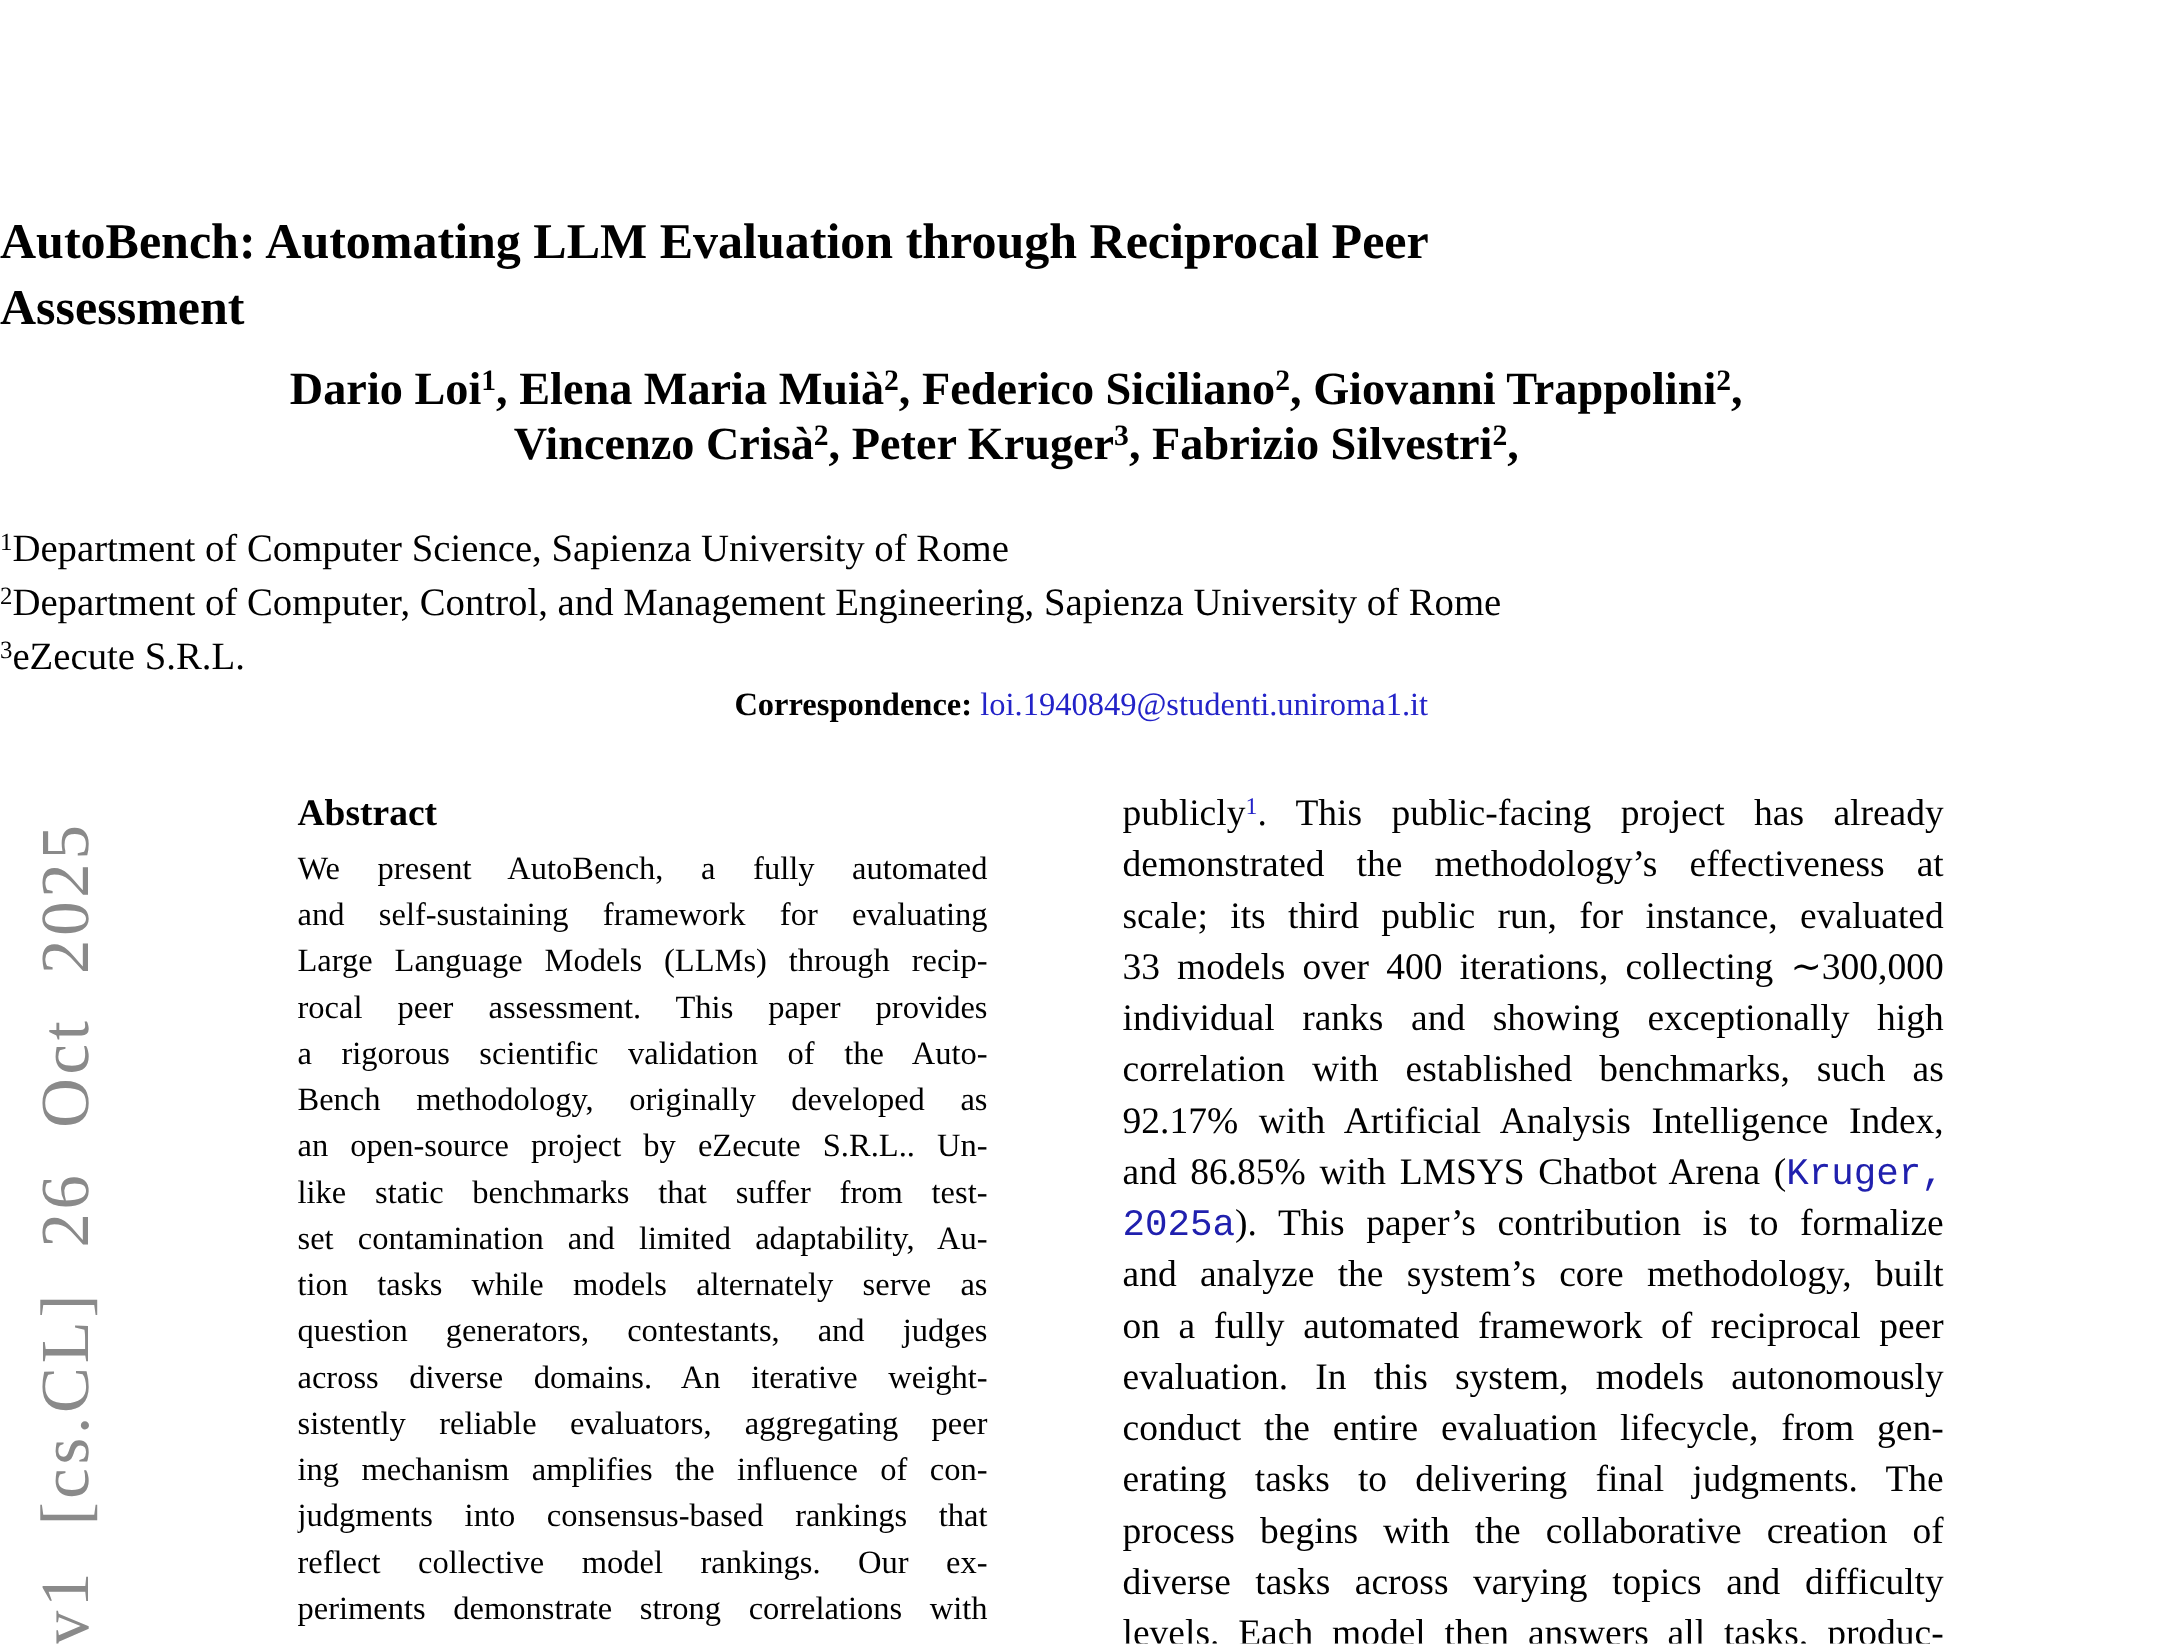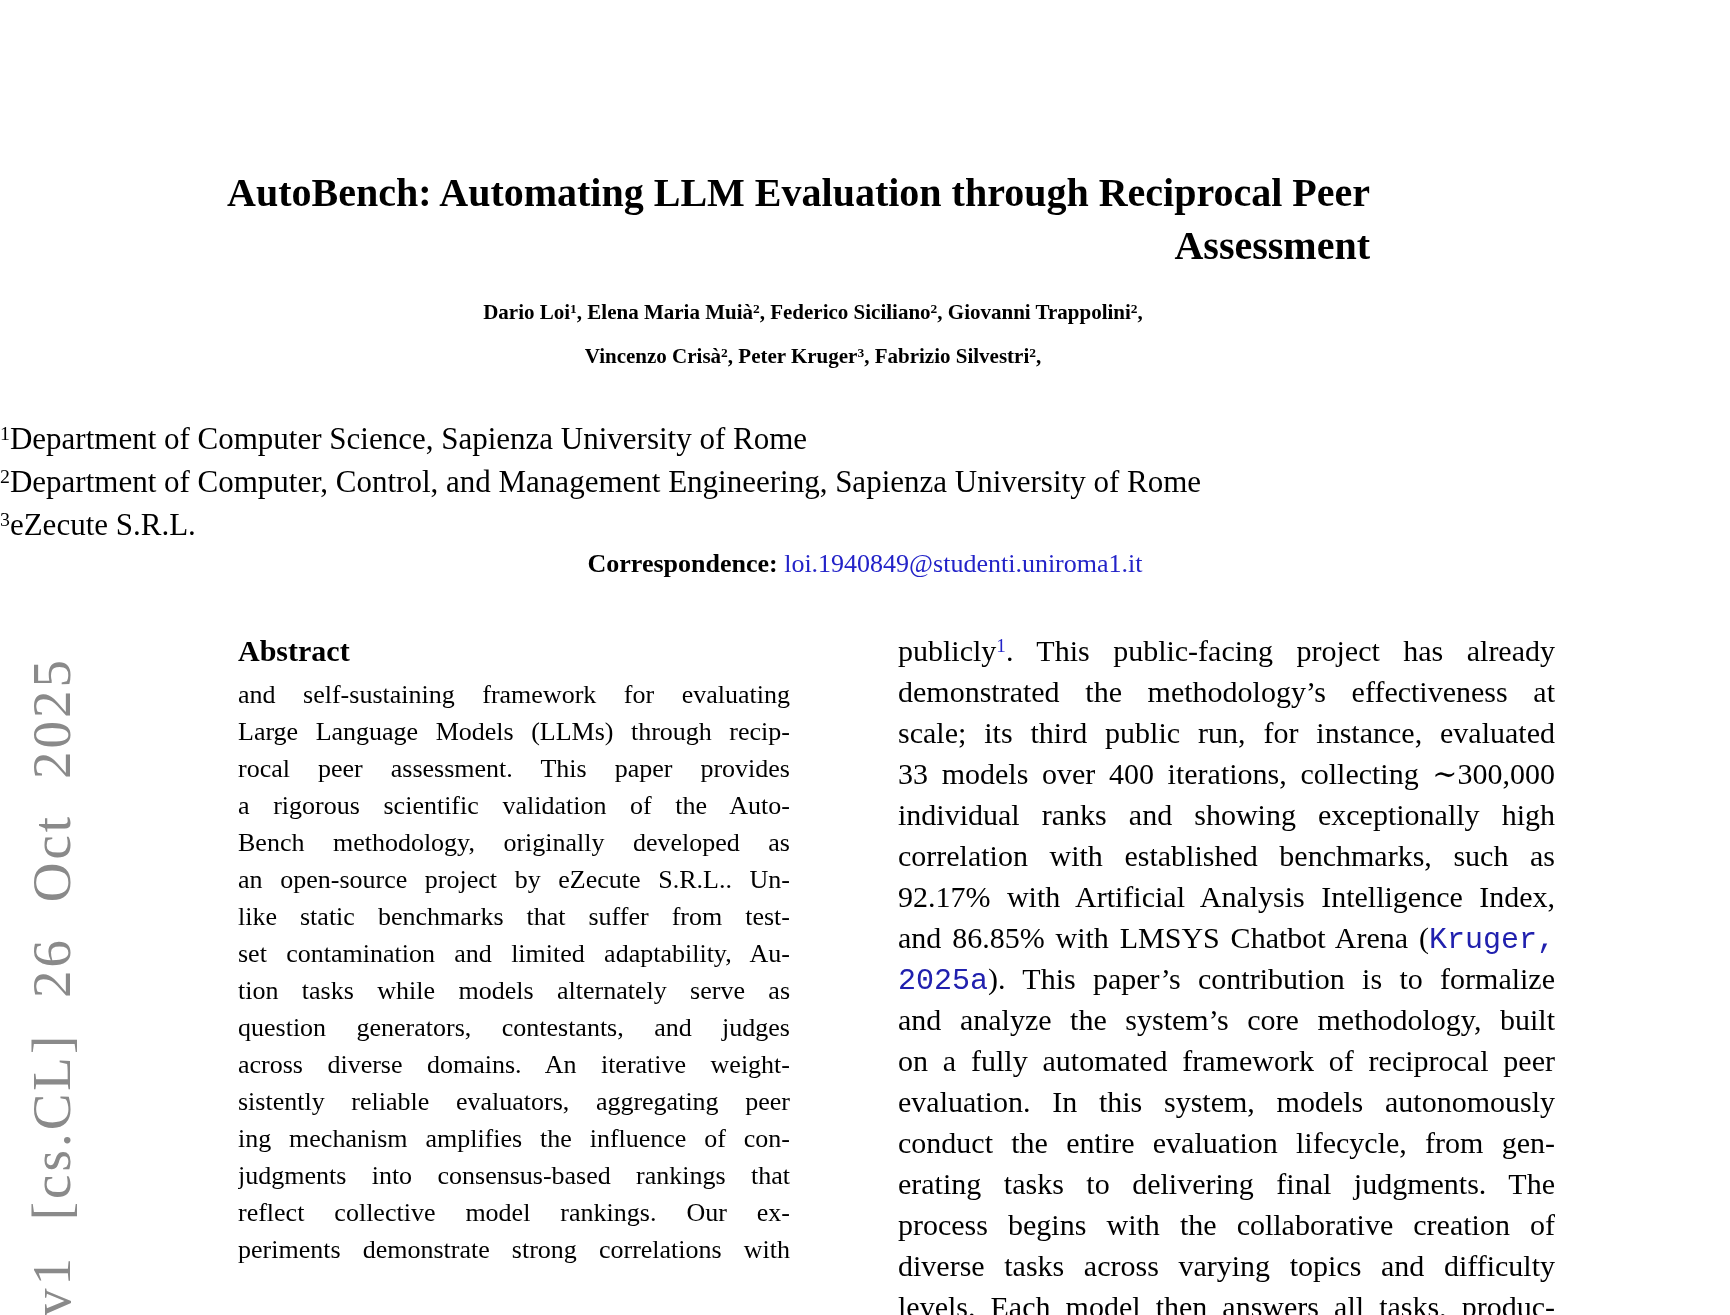--- a/index.html
+++ b/index.html
@@ -24,25 +24,25 @@
     transform:rotate(-90deg);
     transform-origin:0 0;
     white-space:nowrap;
     font-size:55px;
     letter-spacing:3px;
     word-spacing:18px;
     color:var(--stamp);
   }
   .title-block{
     position:absolute;top:166px;left:0;width:1370px;
-    text-align:right;font-size:40px;font-weight:bold;line-height:53px;
+    text-align:left;font-size:40px;font-weight:bold;line-height:53px;
   }
   .authors-block{
     position:absolute;top:290px;left:0;width:1626px;
-    text-align:center;font-size:21px;font-weight:bold;line-height:44px;
+    text-align:center;font-size:37px;font-weight:bold;line-height:44px;
   }
   .affil-block{
     position:absolute;top:417px;left:0;width:1730px;
     font-size:31px;line-height:43px;
   }
   .corr-block{
     position:absolute;top:548px;left:0;width:1730px;
     text-align:center;font-size:26px;line-height:32px;
   }
   .col-left{
@@ -93,20 +93,21 @@
     <div><span class="sup">1</span><span>Department of Computer Science, Sapienza University of Rome</span></div>
     <div><span class="sup">2</span><span>Department of Computer, Control, and Management Engineering, Sapienza University of Rome</span></div>
     <div><span class="sup">3</span><span>eZecute S.R.L.</span></div>
   </div>
 
   <div class="corr-block"><span class="b">Correspondence: </span><span class="link">loi.1940849@studenti.uniroma1.it</span></div>
 
   <div class="col-left">
     <div class="abstract-heading">Abstract</div>
     <div>
+        <div class="ln"><span>We present AutoBench, a fully automated</span></div>
         <div class="ln"><span>and self-sustaining framework for evaluating</span></div>
         <div class="ln"><span>Large Language Models (LLMs) through recip-</span></div>
         <div class="ln"><span>rocal peer assessment. This paper provides</span></div>
         <div class="ln"><span>a rigorous scientific validation of the Auto-</span></div>
         <div class="ln"><span>Bench methodology, originally developed as</span></div>
         <div class="ln"><span>an open-source project by eZecute S.R.L.. Un-</span></div>
         <div class="ln"><span>like static benchmarks that suffer from test-</span></div>
         <div class="ln"><span>set contamination and limited adaptability, Au-</span></div>
         <div class="ln"><span>tion tasks while models alternately serve as</span></div>
         <div class="ln"><span>question generators, contestants, and judges</span></div>

